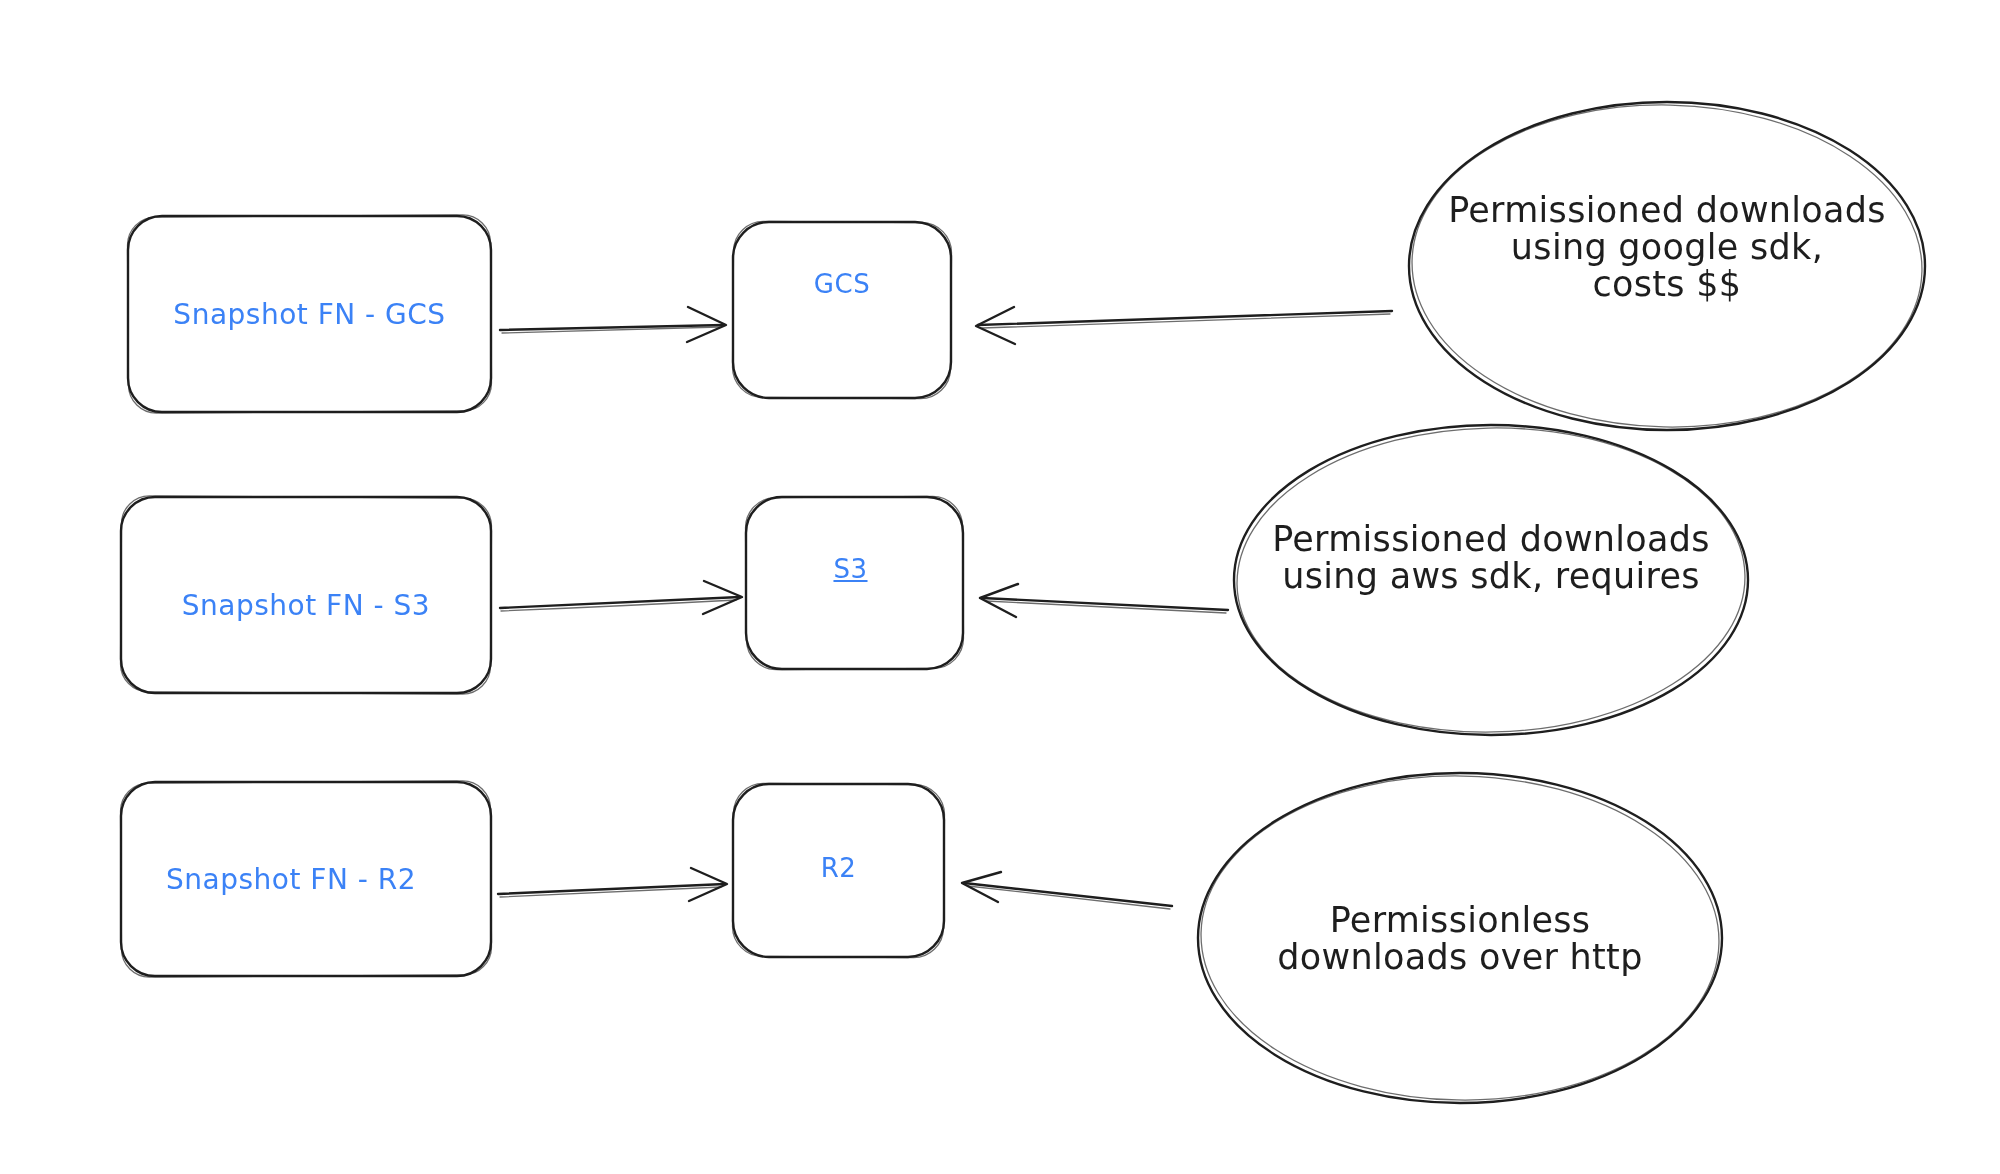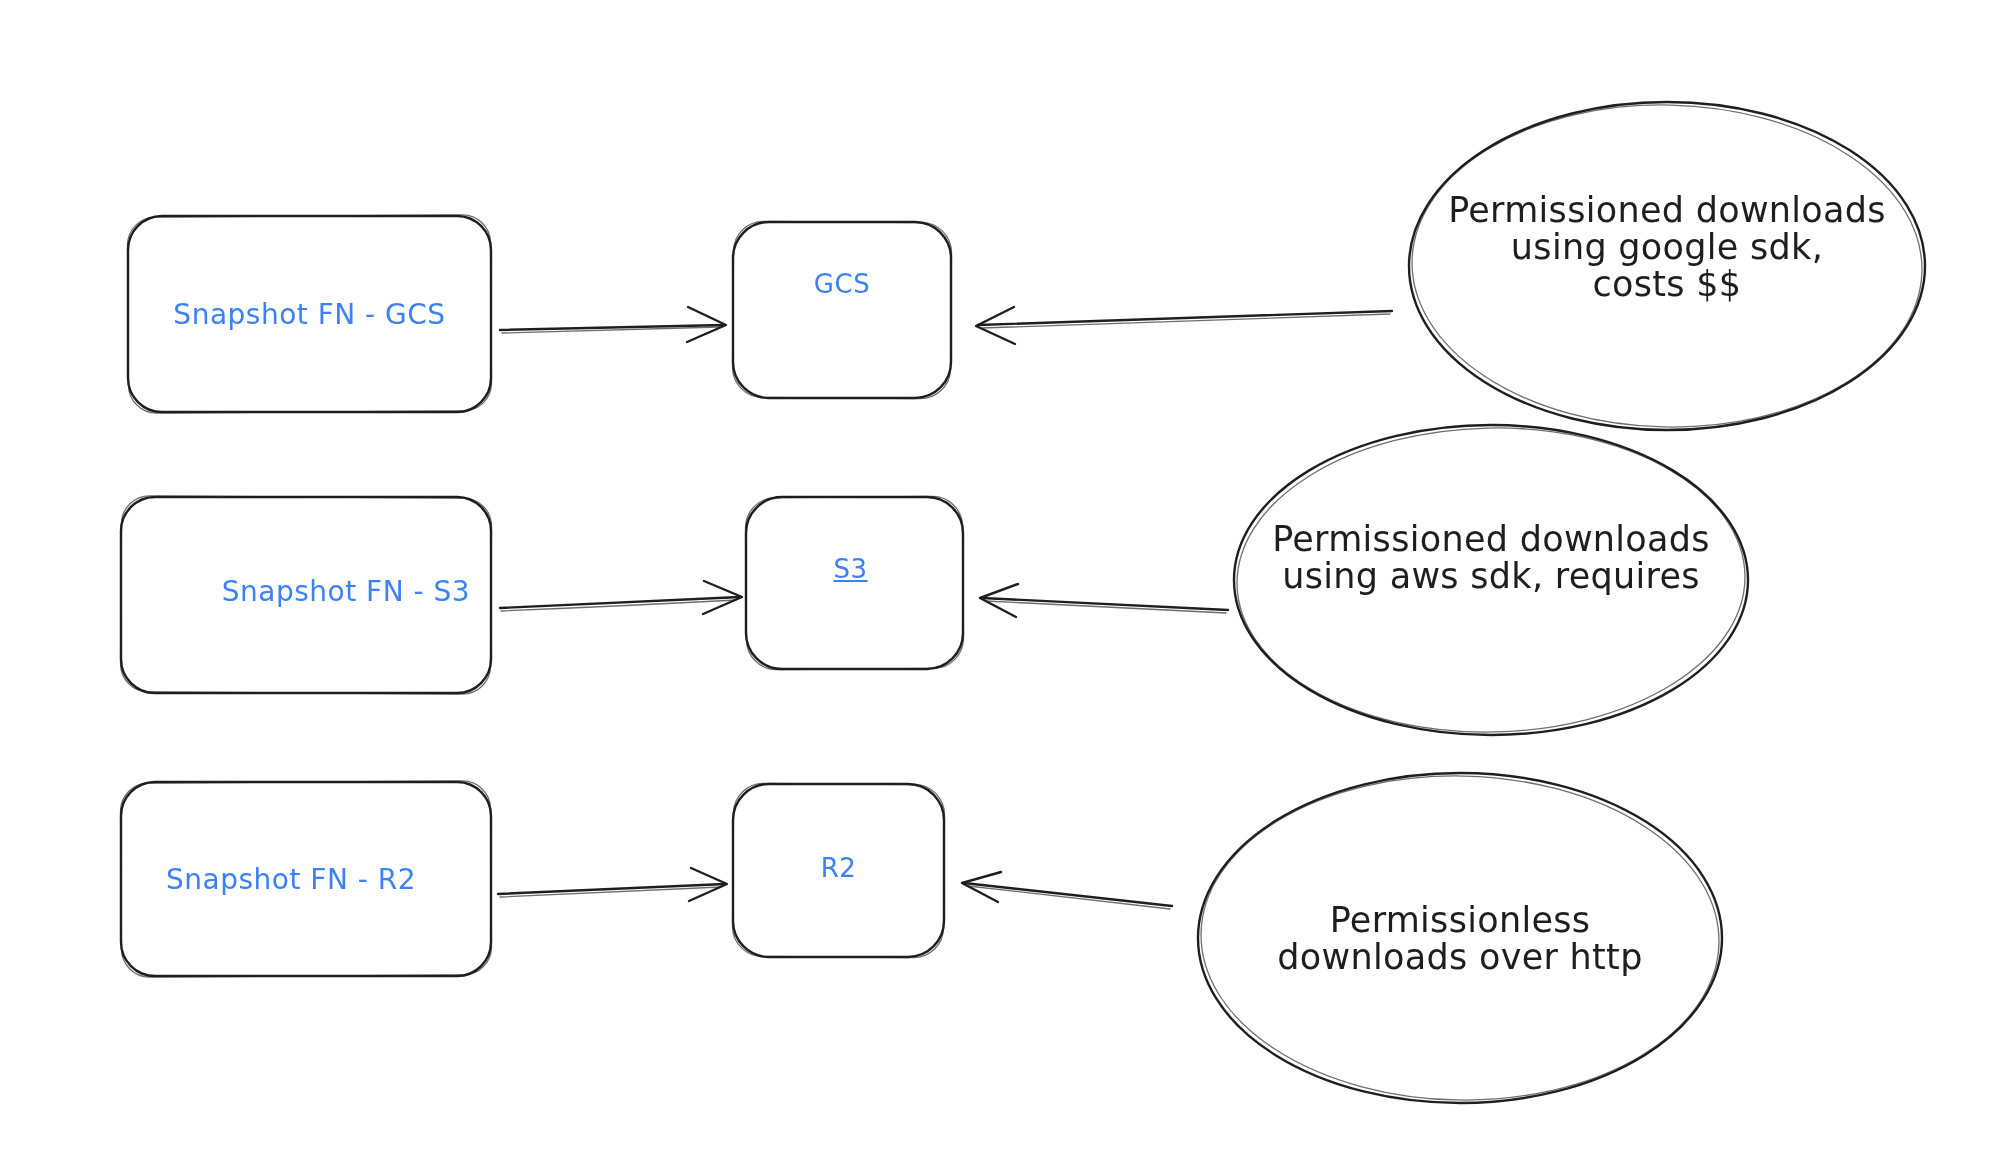--- a/index.html
+++ b/index.html
@@ -133,21 +133,21 @@
   </svg>
 
   <div class="lbl src-lbl" style="left:128px; top:216px; width:363px; height:196px;">Snapshot FN - GCS</div>
   <div class="lbl store-lbl" style="left:733px; top:222px; width:218px; height:124px;">GCS</div>
   <div class="note" style="left:1437px; top:192px;">
     <span>Permissioned downloads</span>
     <span>using google sdk,</span>
     <span>costs $$</span>
   </div>
 
-  <div class="lbl src-lbl" style="left:121px; top:493px; width:370px; height:196px;padding-left:40px;">Snapshot FN - S3</div>
+  <div class="lbl src-lbl" style="left:121px; top:507px; width:370px; height:196px;">Snapshot FN - S3</div>
   <div class="lbl store-lbl" style="left:742px; top:497px; width:217px; height:144px;text-decoration:underline;">S3</div>
   <div class="note" style="left:1261px; top:521px;">
     <span>Permissioned downloads</span>
     <span>using aws sdk, requires</span>
   </div>
 
   <div class="lbl src-lbl" style="left:106px; top:782px; width:370px; height:194px;">Snapshot FN - R2</div>
   <div class="lbl store-lbl" style="left:733px; top:784px; width:211px; height:167px;">R2</div>
   <div class="note" style="left:1230px; top:902px;">
     <span>Permissionless</span>

